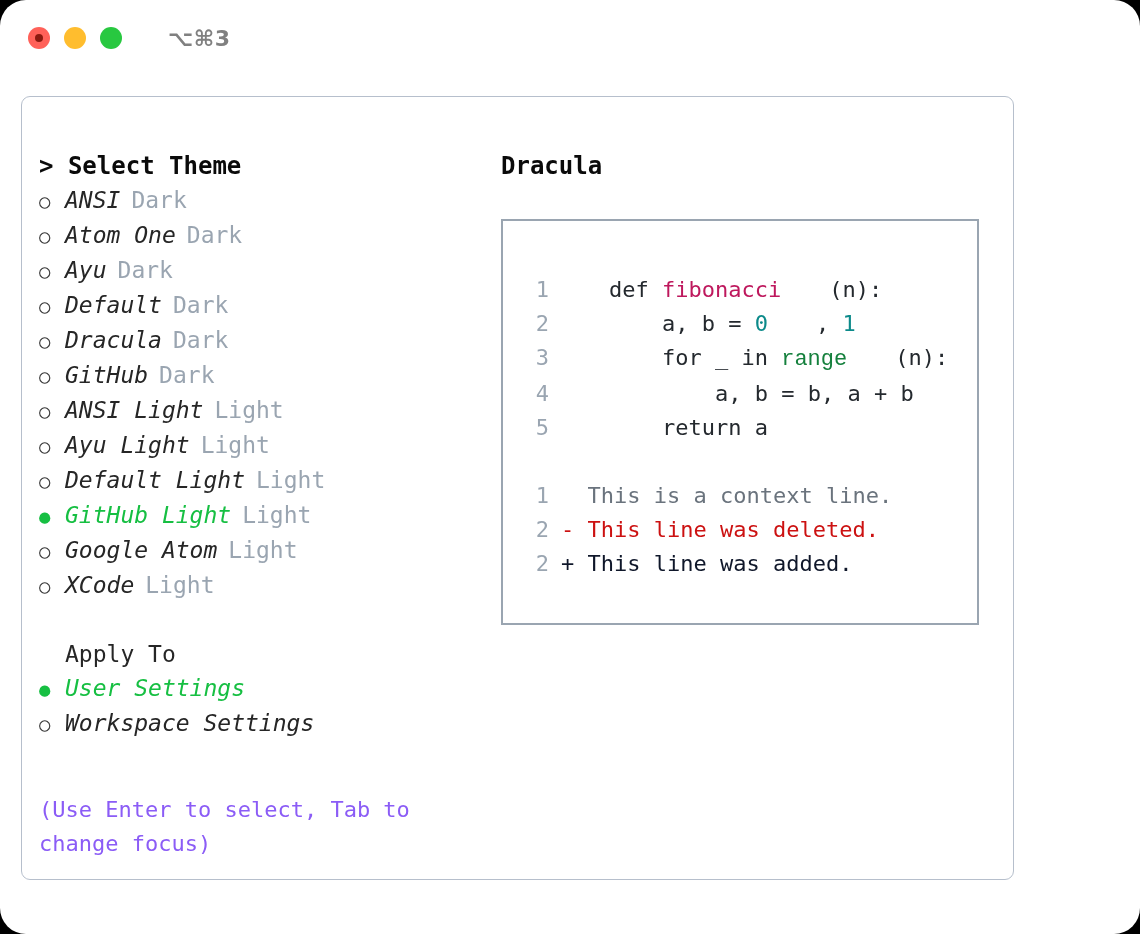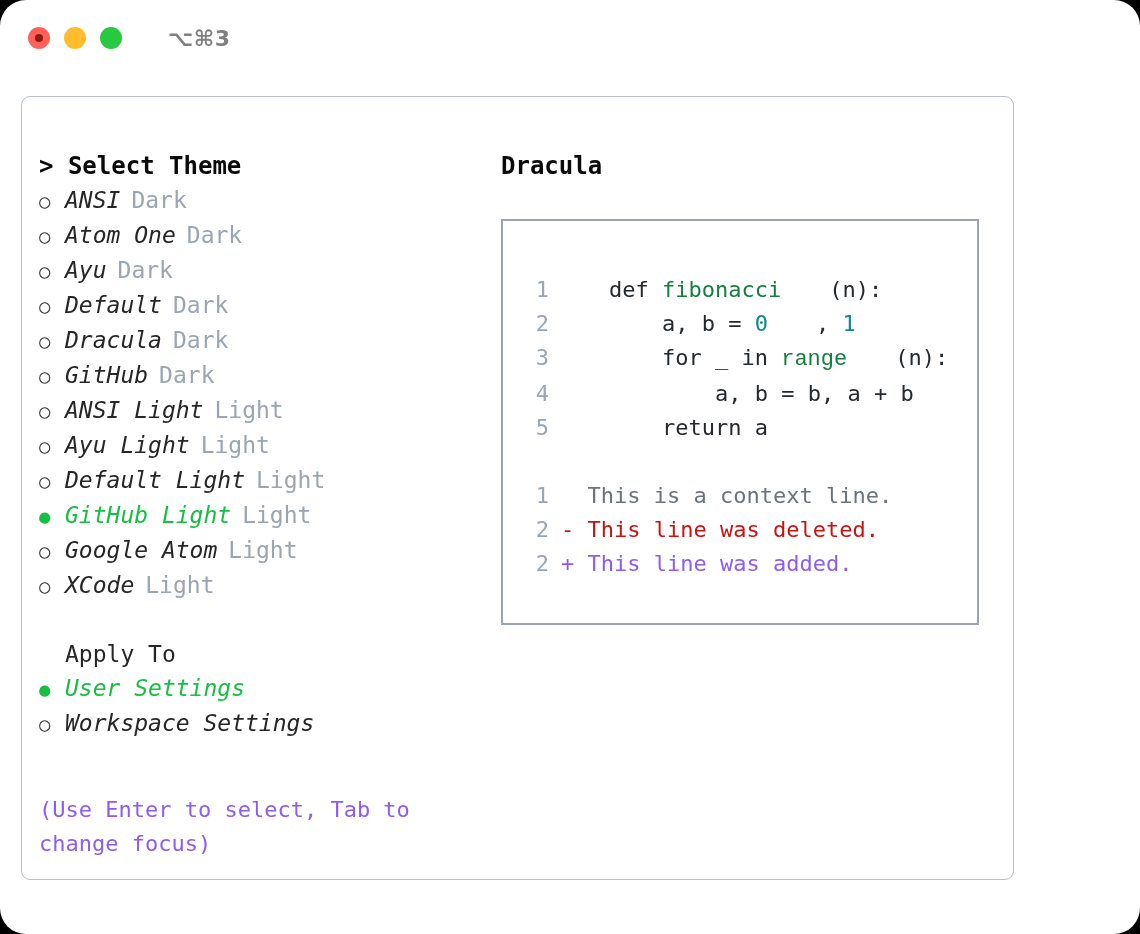--- a/index.html
+++ b/index.html
@@ -173,28 +173,28 @@
   .ln {
     width: 26px;
     flex: 0 0 26px;
     text-align: right;
     color: #9aa5b1;
     margin-right: 12px;
   }
   .code-text { white-space: pre; }
 
   .tok-plain { color: #24292e; margin-left: 48px; }
-  .tok-fn    { color: #15803d; margin-top: 48px; }
+  .tok-fn    { color: #be185d; margin-top: 48px; }
   .tok-num   { color: #0c8a8a; }
   .tok-call  { color: #15803d; font-family: Liberation Mono, monospace; }
 
   .diff-gap { height: 34px; }
   .diff-context { color: #6a737d; }
   .diff-del     { color: #cc1111; }
-  .diff-add     { color: #8b5cf6; }
+  .diff-add     { color: #0f172a; }
 </style>
 </head>
 <body>
 
 <div id="window">
 
   <div id="titlebar">
     <div class="traffic-lights">
       <span class="light red">
         <span class="inner-dot"></span>

